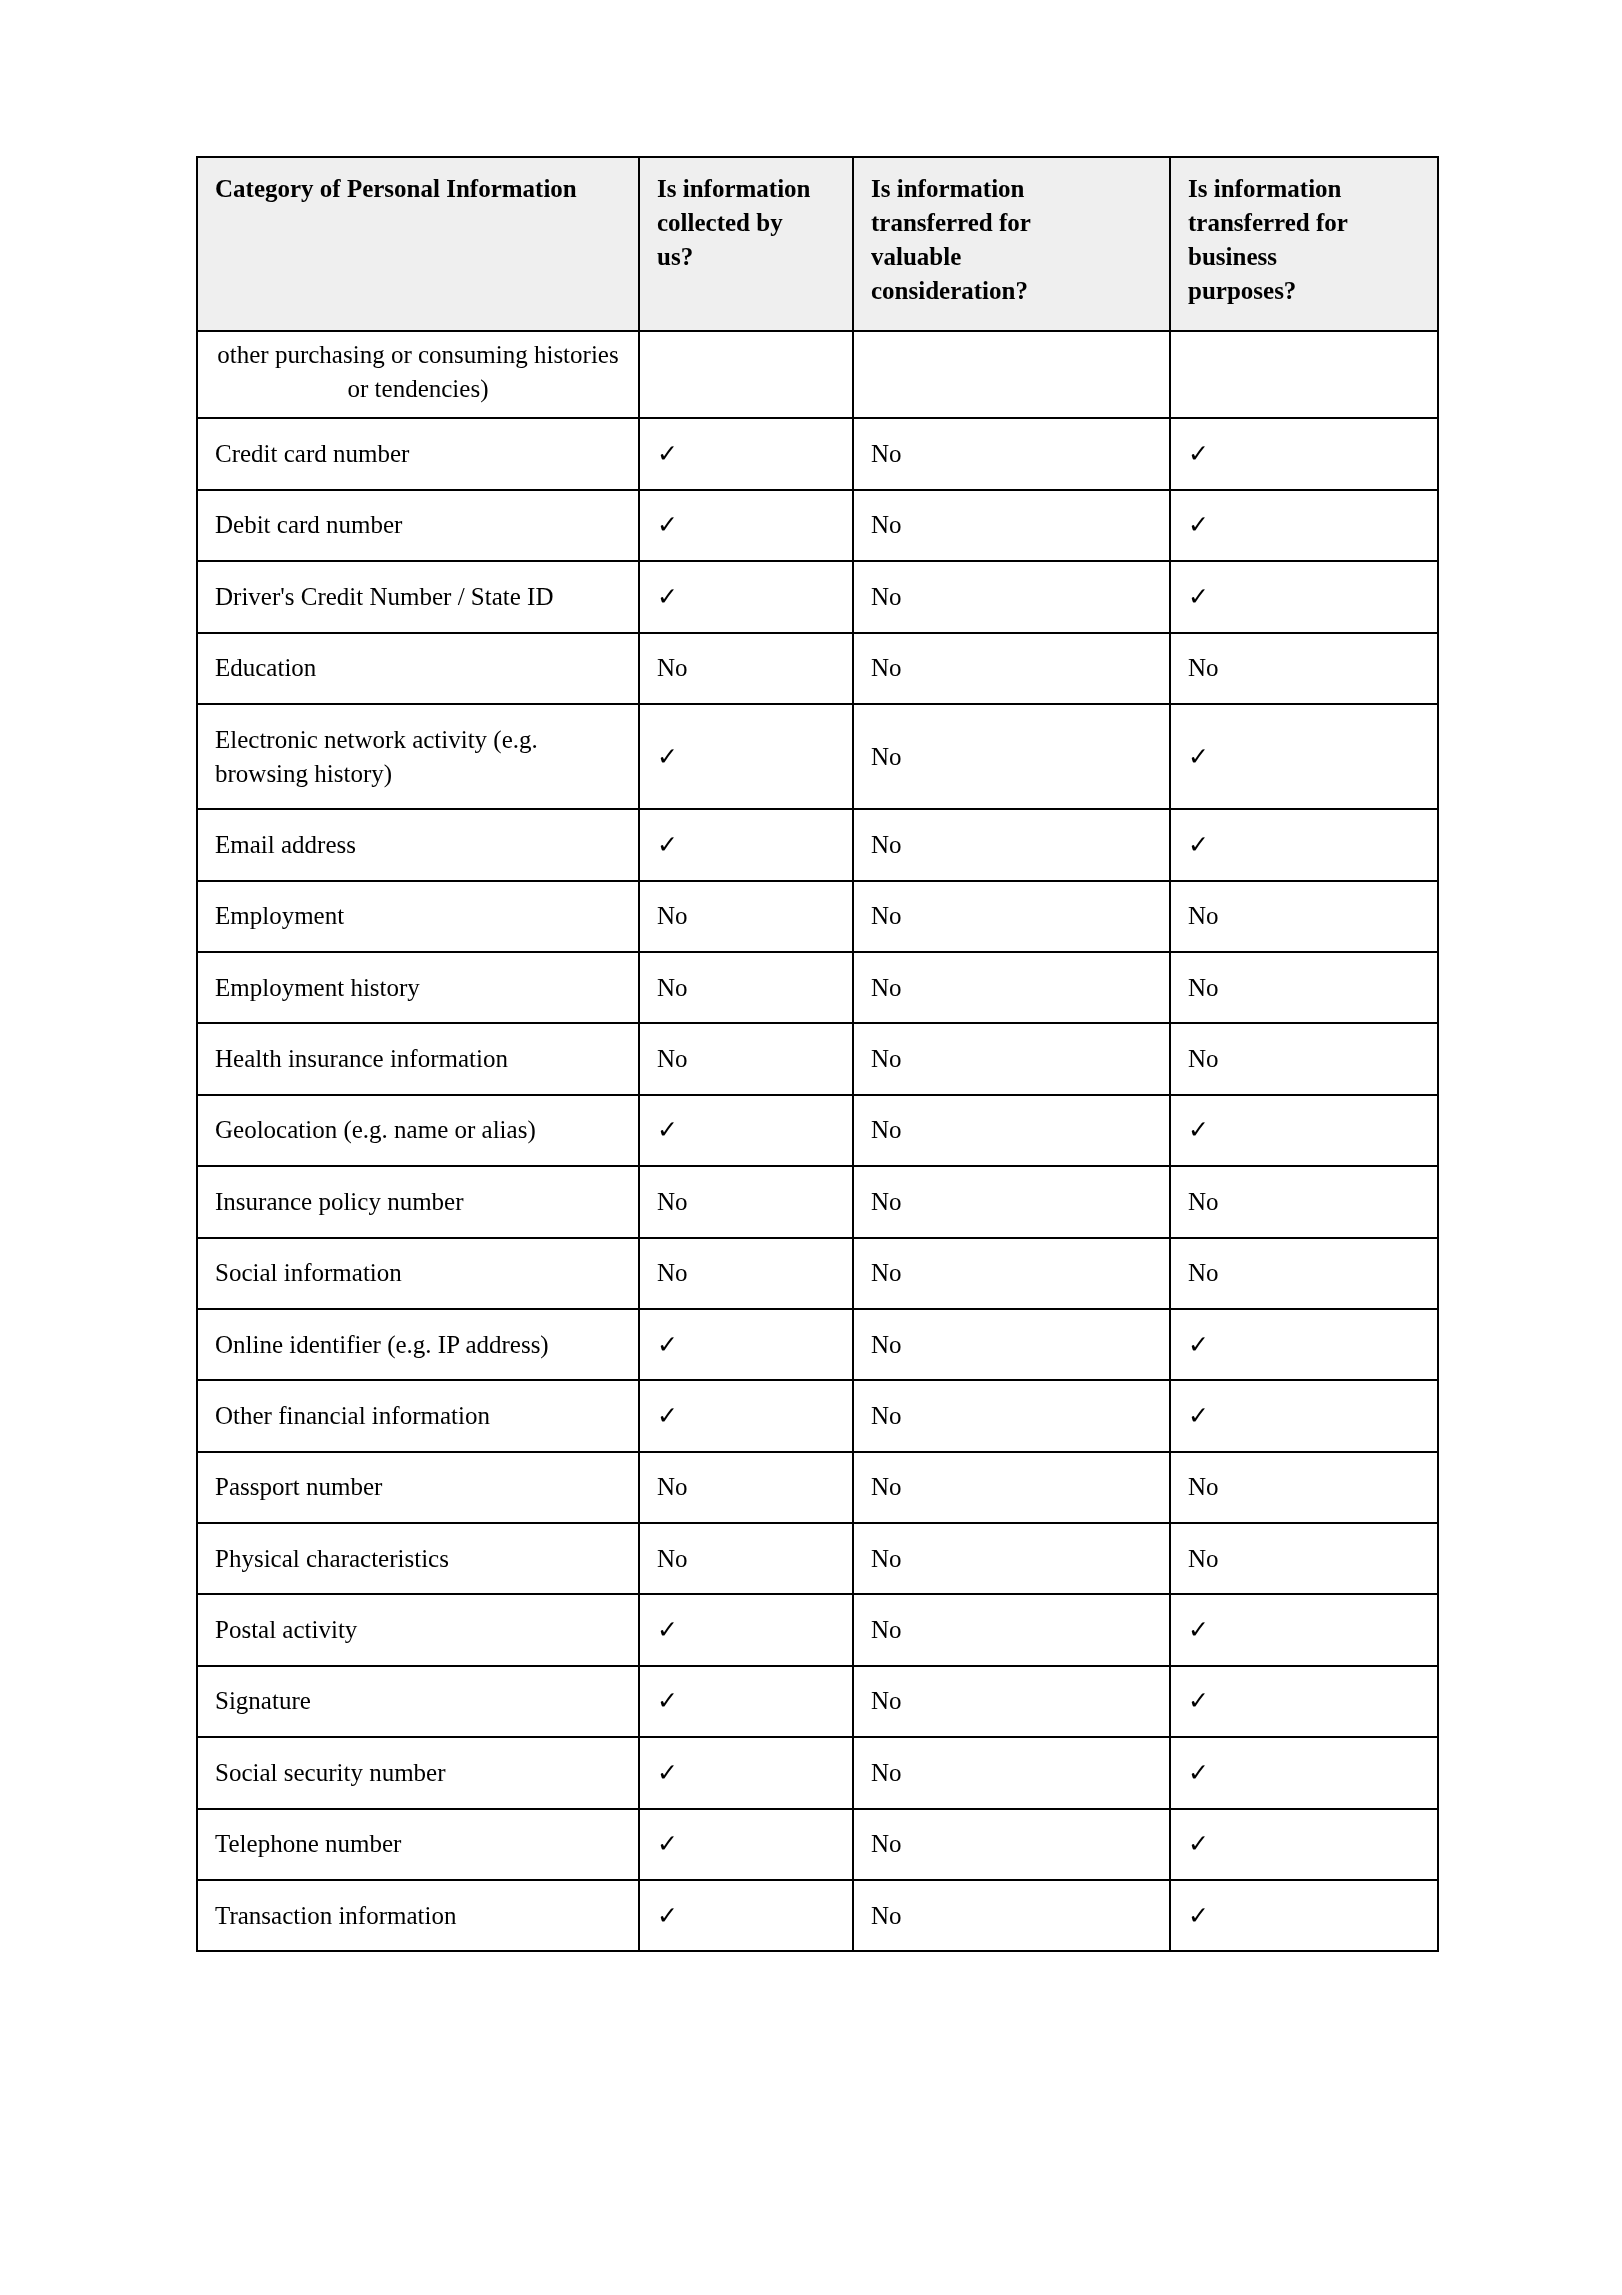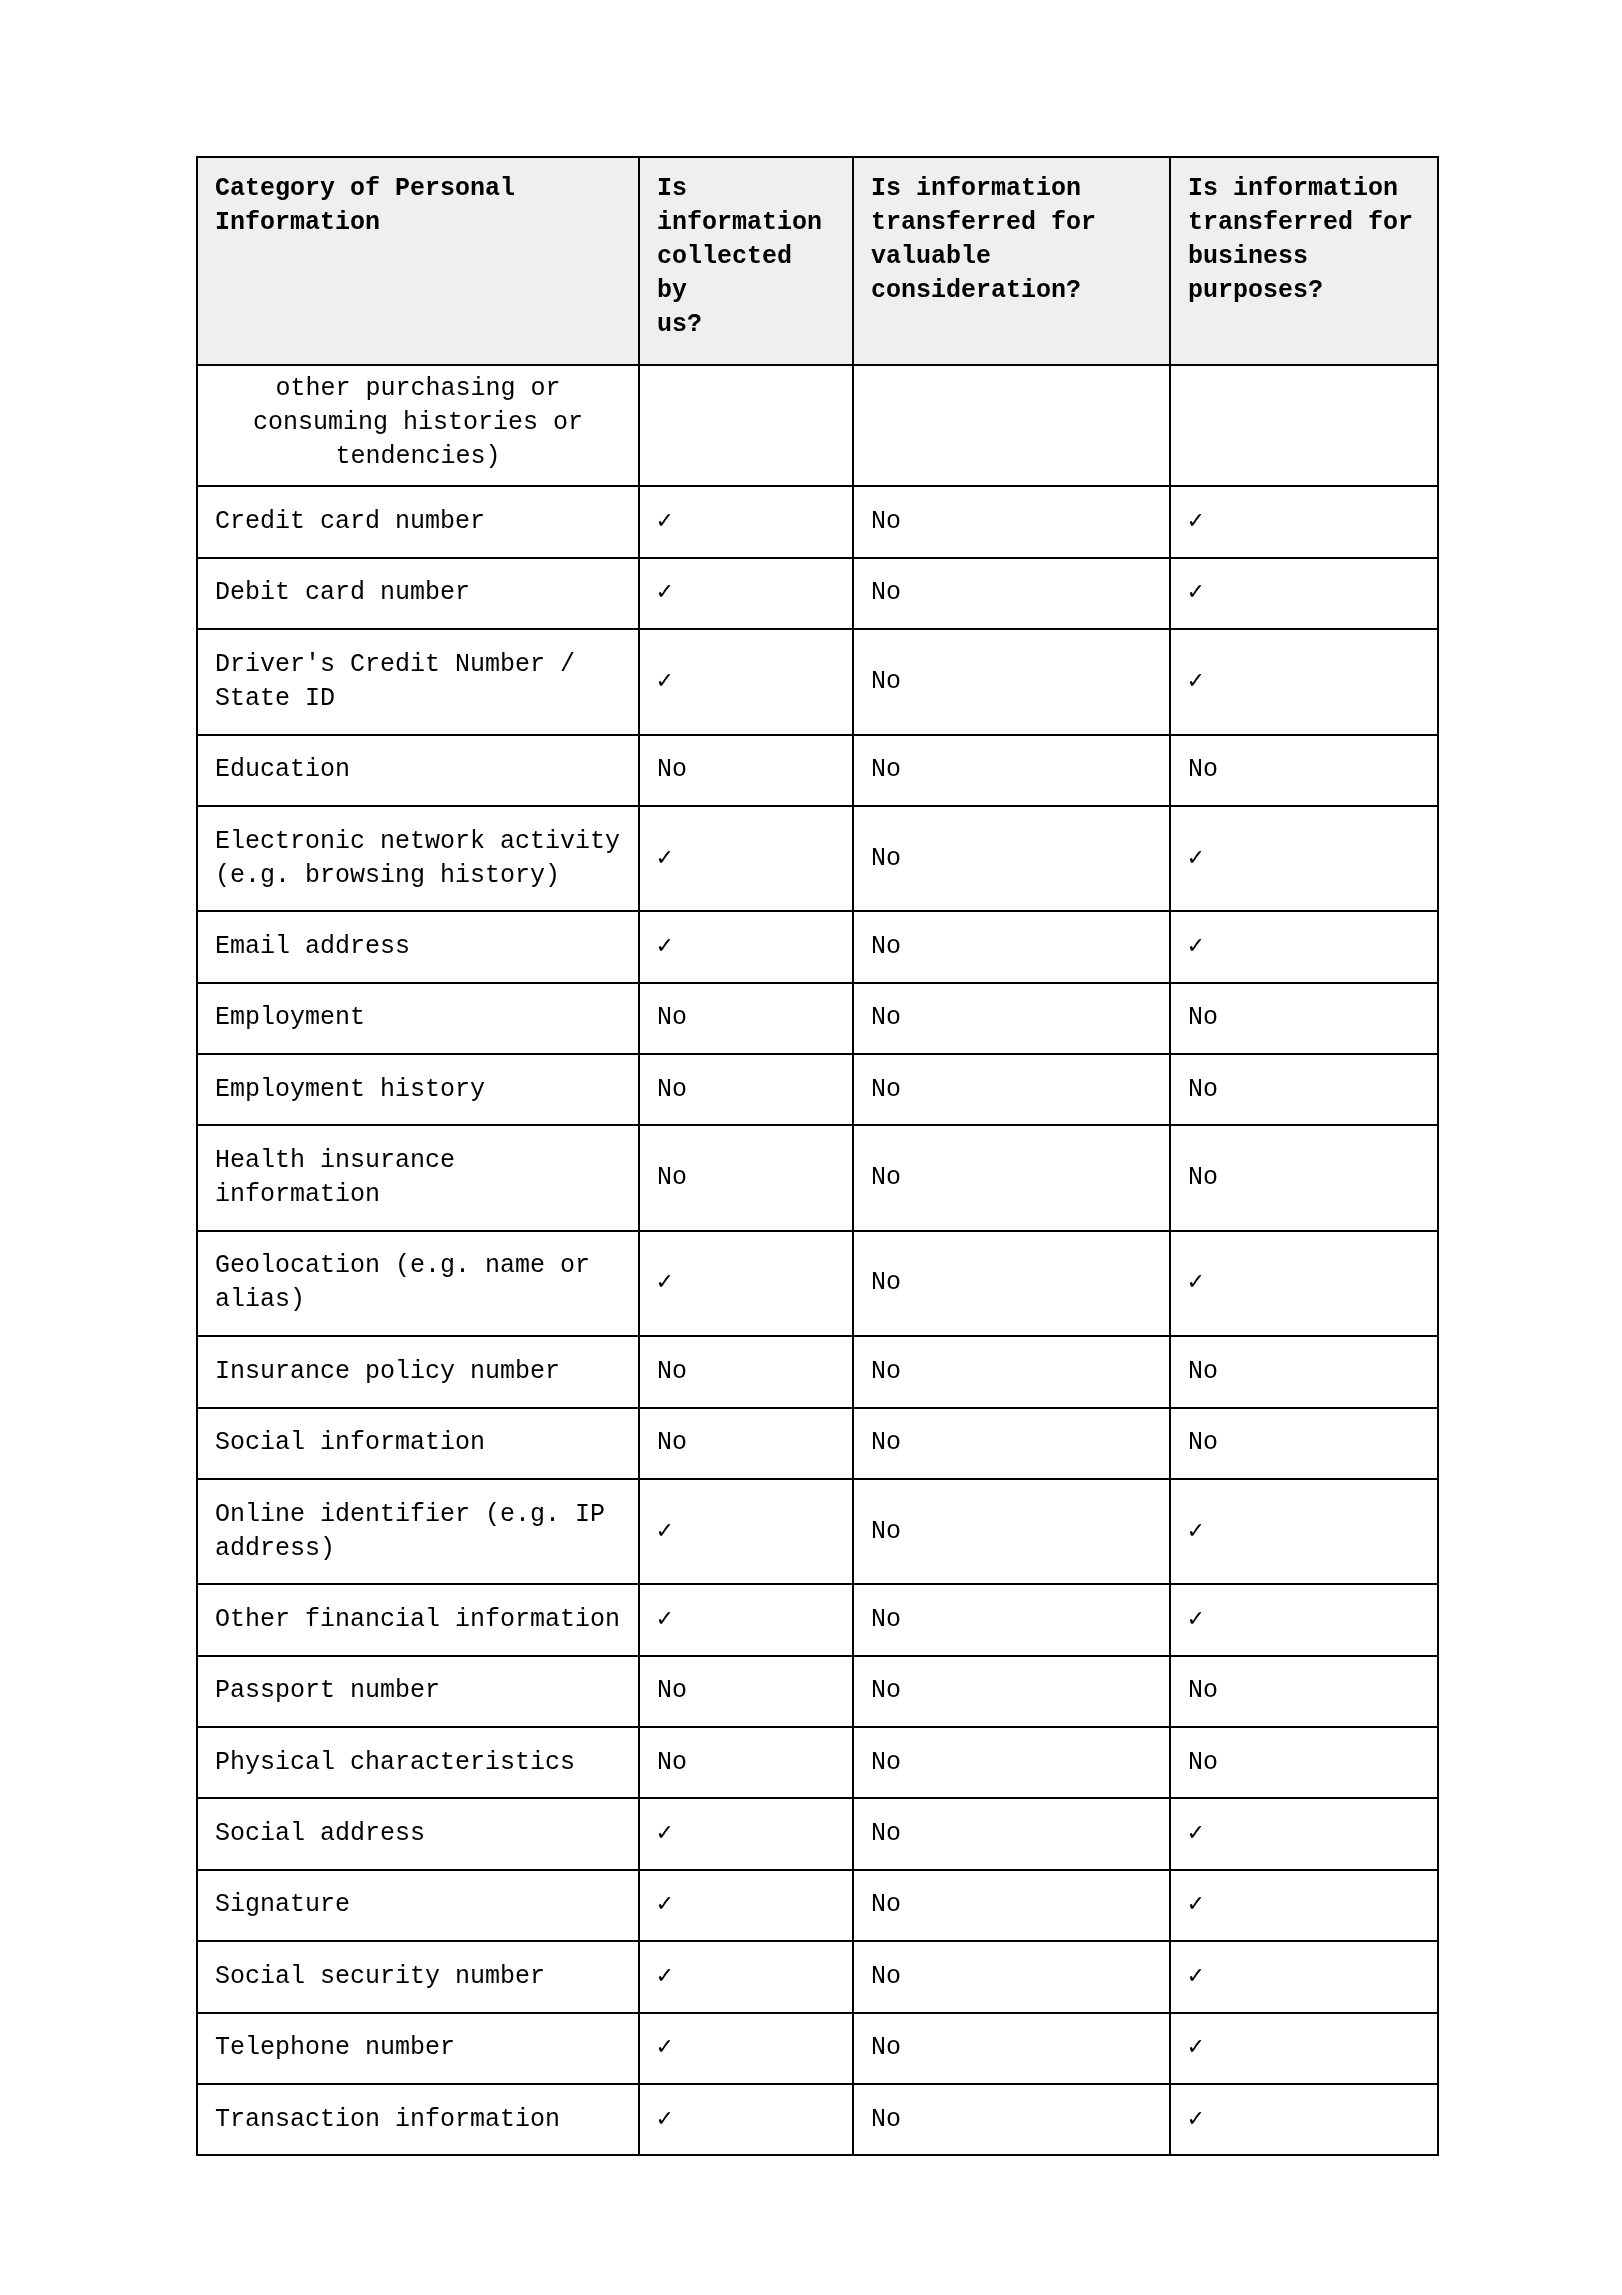--- a/index.html
+++ b/index.html
@@ -5,21 +5,21 @@
   html, body {
     margin: 0;
     padding: 0;
     background: #ffffff;
   }
   .page {
     position: relative;
     width: 1623px;
     height: 2295px;
     background: #ffffff;
-    font-family: Liberation Mono, monospace;
+    font-family: Liberation Serif, serif;
     color: #000000;
   }
   table.pi-table {
     position: absolute;
     left: 196px;
     top: 156px;
     width: 1242px;
     border-collapse: collapse;
     table-layout: fixed;
     font-size: 25px;
@@ -178,21 +178,21 @@
           <td>No</td>
           <td>No</td>
         </tr>
         <tr>
           <td>Physical characteristics</td>
           <td>No</td>
           <td>No</td>
           <td>No</td>
         </tr>
         <tr>
-          <td>Social address</td>
+          <td>Postal activity</td>
           <td>✓</td>
           <td>No</td>
           <td>✓</td>
         </tr>
         <tr>
           <td>Signature</td>
           <td>✓</td>
           <td>No</td>
           <td>✓</td>
         </tr>

